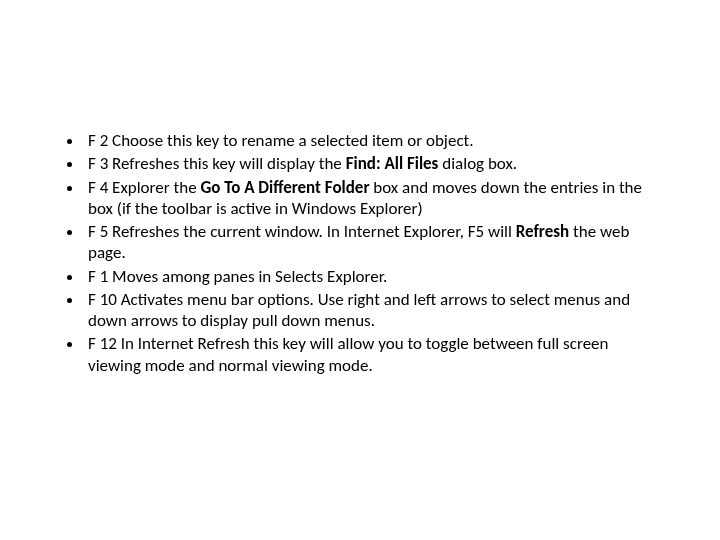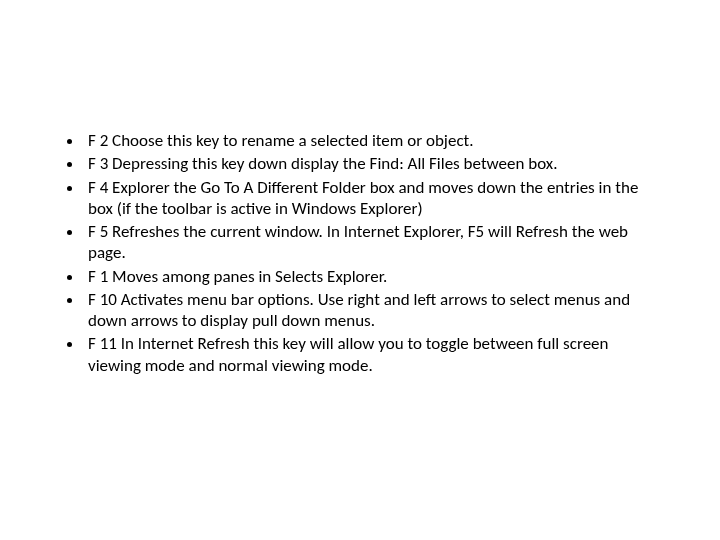--- a/index.html
+++ b/index.html
@@ -21,28 +21,28 @@
   }
   ul.fkeys {
     margin: 0;
     padding: 0 0 0 24px;
     list-style: disc;
   }
   ul.fkeys > li {
     padding-left: 4px;
     margin: 0 0 2px 0;
   }
-  .b { font-weight: 400; }
+  .b { font-weight: 700; }
 </style>
 </head>
 <body>
 
 <div class="slide">
   <ul class="fkeys">
     <li><span>F 2</span><span> Choose this key to rename a selected item or object.</span></li>
-    <li><span>F 3</span><span> Depressing this key down display the </span><span class="b">Find: All Files</span><span> between box.</span></li>
+    <li><span>F 3</span><span> Refreshes this key will display the </span><span class="b">Find: All Files</span><span> dialog box.</span></li>
     <li><span>F 4</span><span> Explorer the </span><span class="b">Go To A Different Folder</span><span> box and moves down the entries in the box (if the toolbar is active in Windows Explorer)</span></li>
     <li><span>F 5</span><span> Refreshes the current window. In Internet Explorer, F5 will </span><span class="b">Refresh</span><span> the web page.</span></li>
     <li><span>F 1</span><span> Moves among panes in Selects Explorer.</span></li>
     <li><span>F 10</span><span> Activates menu bar options. Use right and left arrows to select menus and down arrows to display pull down menus.</span></li>
-    <li><span>F 11</span><span> In Internet Refresh this key will allow you to toggle between full screen viewing mode and normal viewing mode.</span></li>
+    <li><span>F 12</span><span> In Internet Refresh this key will allow you to toggle between full screen viewing mode and normal viewing mode.</span></li>
   </ul>
 </div>
 
 </body></html>

